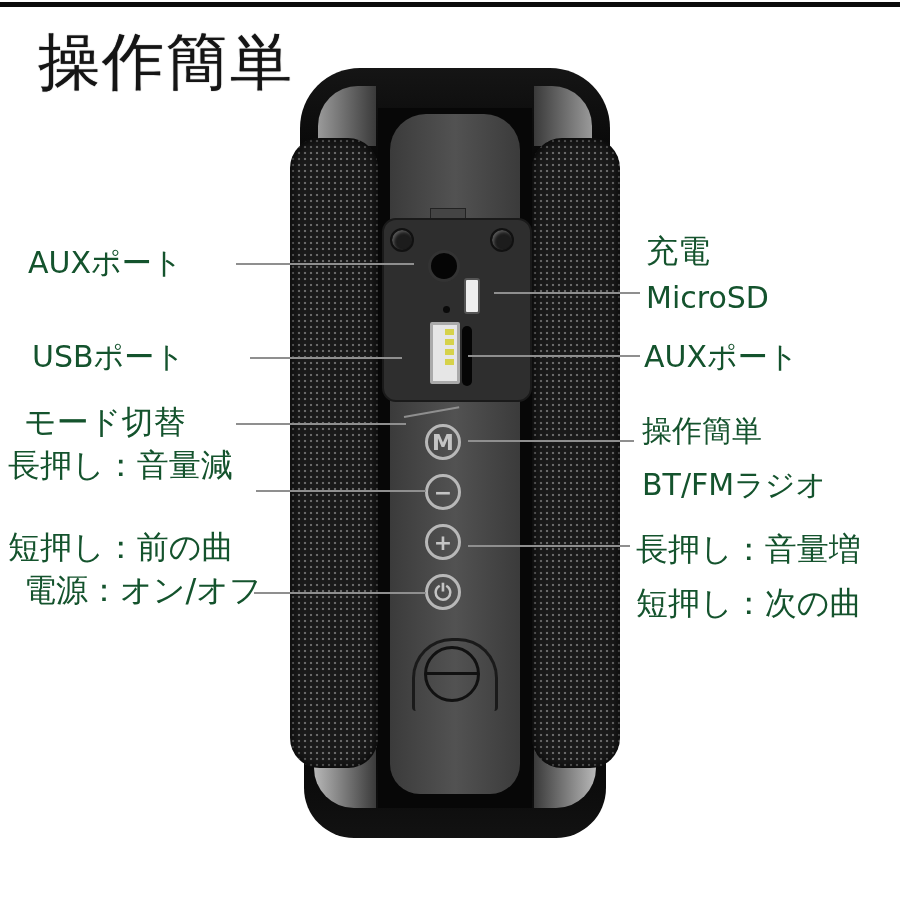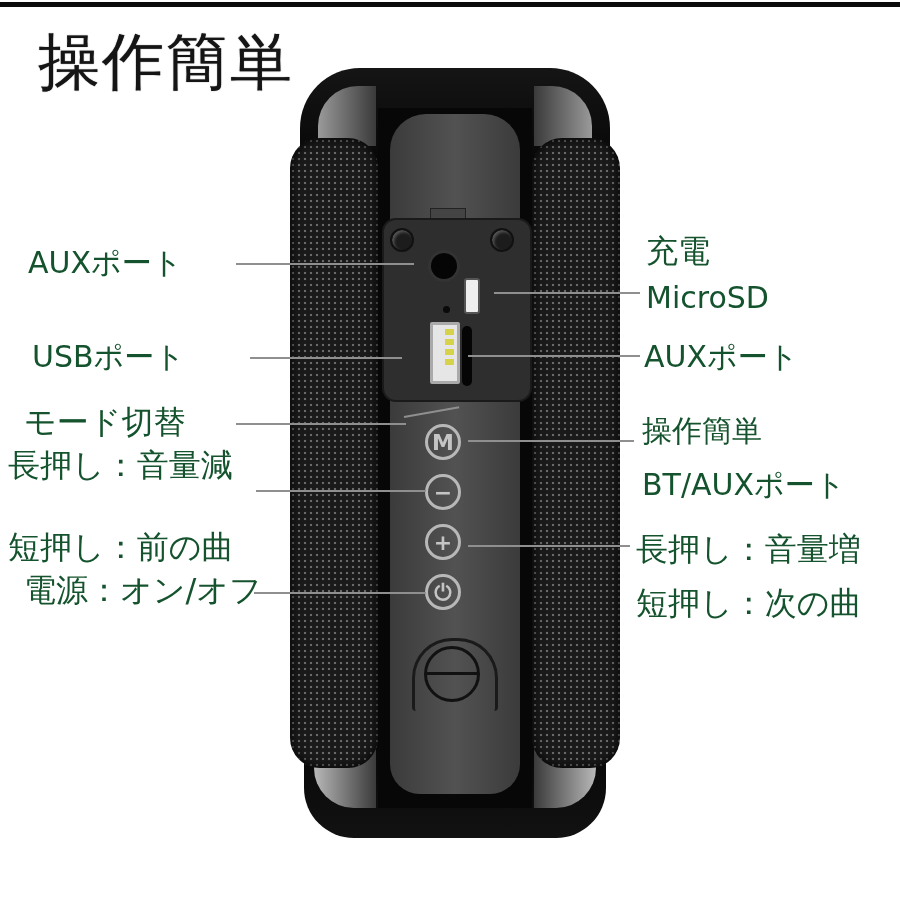--- a/index.html
+++ b/index.html
@@ -152,18 +152,18 @@
 <div class="leader" style="left:254px;top:592px;width:172px"></div>
 
 <div class="label small" style="left:646px;top:234px">充電</div>
 <div class="label" style="left:646px;top:281px">MicroSD</div>
 <div class="leader" style="left:494px;top:292px;width:146px"></div>
 
 <div class="label" style="left:644px;top:340px">AUXポート</div>
 <div class="leader" style="left:468px;top:355px;width:172px"></div>
 
 <div class="label" style="left:642px;top:414px">操作簡単</div>
-<div class="label" style="left:642px;top:468px">BT/AUXポート</div>
+<div class="label" style="left:642px;top:468px">BT/FMラジオ</div>
 <div class="leader" style="left:468px;top:440px;width:166px"></div>
 
 <div class="label small" style="left:636px;top:532px">長押し：音量増</div>
 <div class="label small" style="left:636px;top:586px">短押し：次の曲</div>
 <div class="leader" style="left:468px;top:545px;width:162px"></div>
 
 </body></html>

